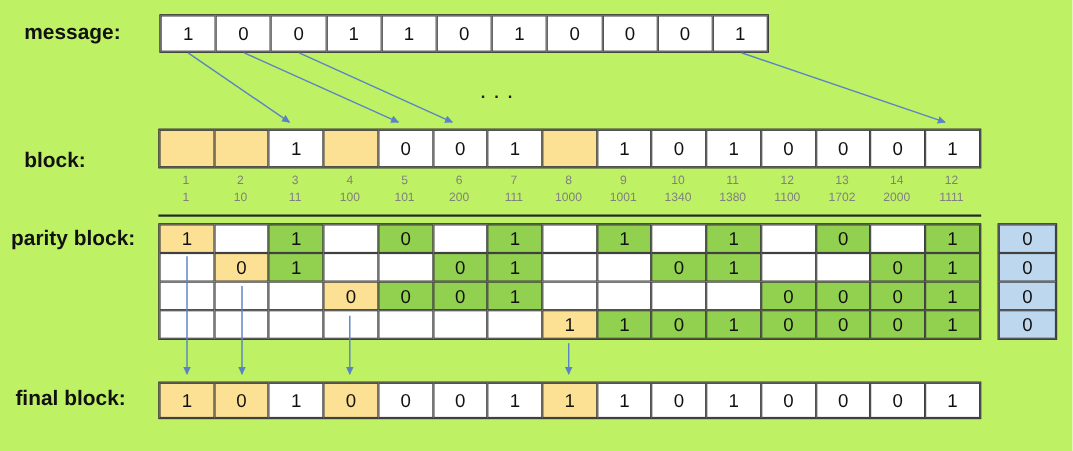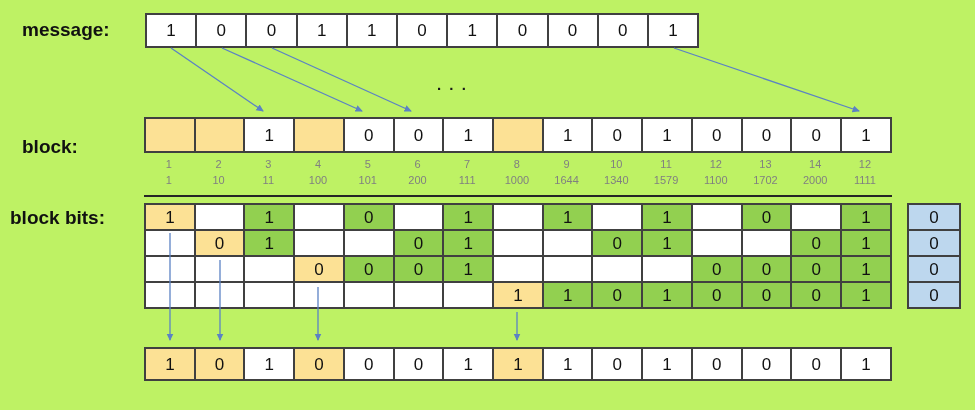--- a/index.html
+++ b/index.html
@@ -98,32 +98,32 @@
     </div>
   <div class="idxgrid" style="left:144px; top:172px;" id="index-row-binary">
       <div class="idxcell">1</div>
       <div class="idxcell">10</div>
       <div class="idxcell">11</div>
       <div class="idxcell">100</div>
       <div class="idxcell">101</div>
       <div class="idxcell">200</div>
       <div class="idxcell">111</div>
       <div class="idxcell">1000</div>
-      <div class="idxcell">1644</div>
+      <div class="idxcell">1001</div>
       <div class="idxcell">1340</div>
-      <div class="idxcell">1579</div>
+      <div class="idxcell">1380</div>
       <div class="idxcell">1100</div>
       <div class="idxcell">1702</div>
       <div class="idxcell">2000</div>
       <div class="idxcell">1111</div>
     </div>
 
   <div class="sep" style="left:144px; top:195px; width:748px; height:2px;"></div>
 
-  <div class="row-label" style="left:10px; top:207px;">block bits:</div>
+  <div class="row-label" style="left:10px; top:207px;">parity block:</div>
 
   <div class="bitgrid" style="left:144px; top:203px; grid-template-columns:repeat(15, 49.73px); grid-auto-rows:26.1px;" id="parity-table">
       <div class="cell yellow">1</div>
       <div class="cell"></div>
       <div class="cell green">1</div>
       <div class="cell"></div>
       <div class="cell green">0</div>
       <div class="cell"></div>
       <div class="cell green">1</div>
       <div class="cell"></div>
@@ -181,20 +181,21 @@
       <div class="cell green">1</div>
     </div>
 
   <div class="bitgrid" style="left:907px; top:203px; grid-template-columns:52px; grid-auto-rows:26.1px;" id="parity-results">
       <div class="cell blue">0</div>
       <div class="cell blue">0</div>
       <div class="cell blue">0</div>
       <div class="cell blue">0</div>
     </div>
 
+  <div class="row-label" style="left:14px; top:352px;">final block:</div>
 
   <div class="bitgrid" style="left:144px; top:347px; grid-template-columns:repeat(15, 49.73px); grid-auto-rows:32px;" id="final-row">
       <div class="cell yellow">1</div>
       <div class="cell yellow">0</div>
       <div class="cell">1</div>
       <div class="cell yellow">0</div>
       <div class="cell">0</div>
       <div class="cell">0</div>
       <div class="cell">1</div>
       <div class="cell yellow">1</div>

